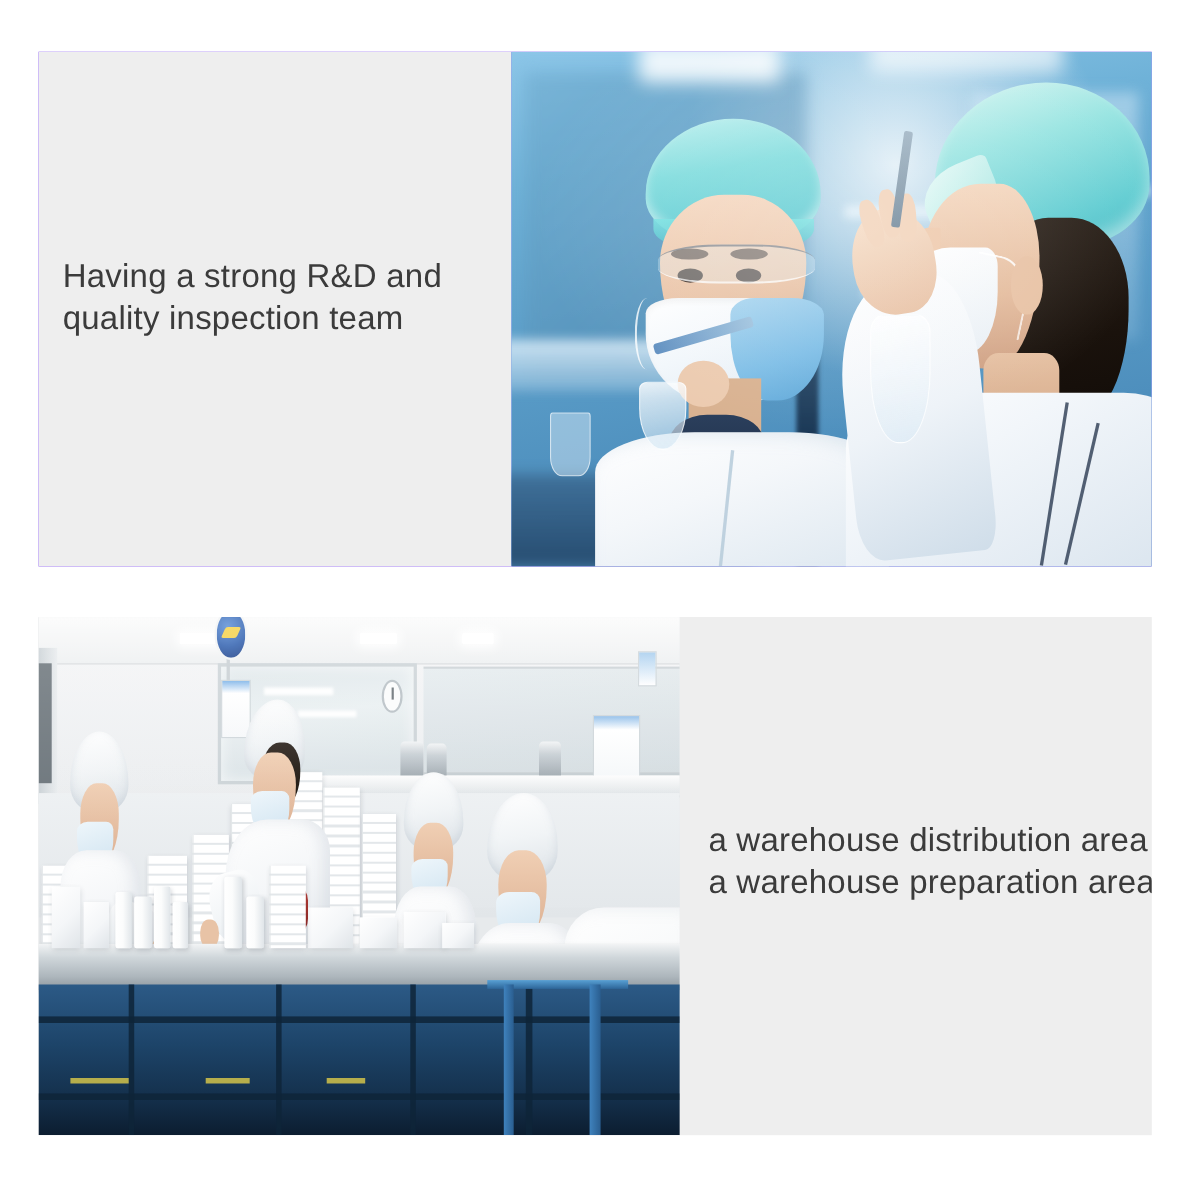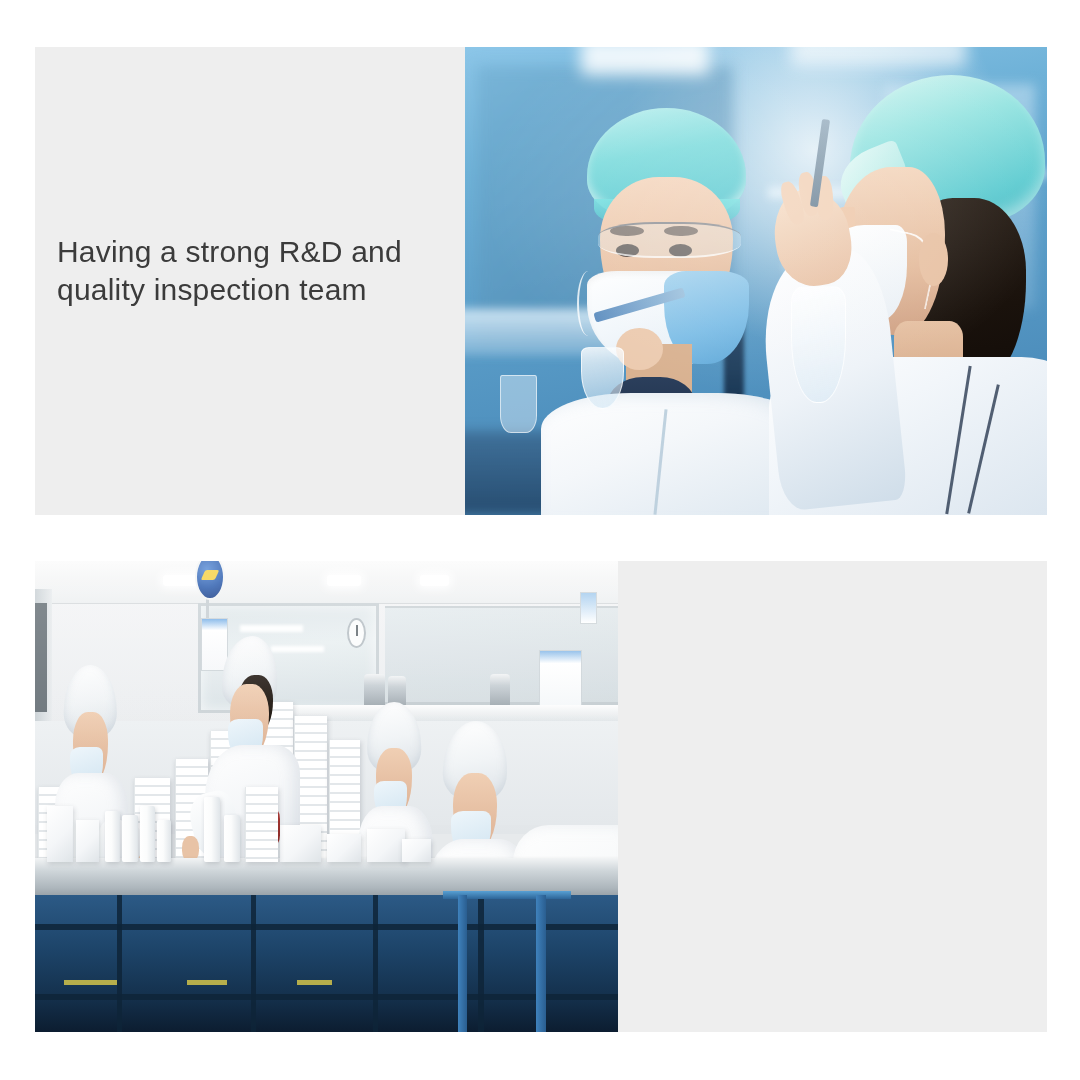--- a/index.html
+++ b/index.html
@@ -900,16 +900,20 @@
         <div class="carton-block" style="left:42%; top:56%; width:7%;   height:8%;"></div>
         <div class="carton-block" style="left:50%; top:58%; width:6%;   height:6%;"></div>
         <div class="carton-block" style="left:57%; top:57%; width:6.5%; height:7%;"></div>
         <div class="carton-stack" style="left:36%; top:48%; width:5.5%; height:16%;"></div>
         <div class="carton-block" style="left:63%; top:59%; width:5%;   height:5%;"></div>
 
         <div class="pack-sheen"></div>
       </div>
     </div>
 
+    <div class="caption-pane">
+      <div class="caption-text caption-bottom-text">a warehouse distribution area
+a warehouse preparation area</div>
+    </div>
 
   </div>
 
 </div>
 
 </body></html>

